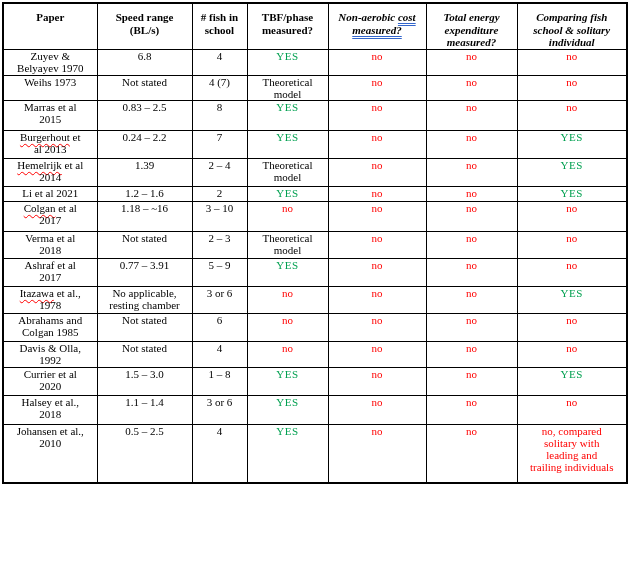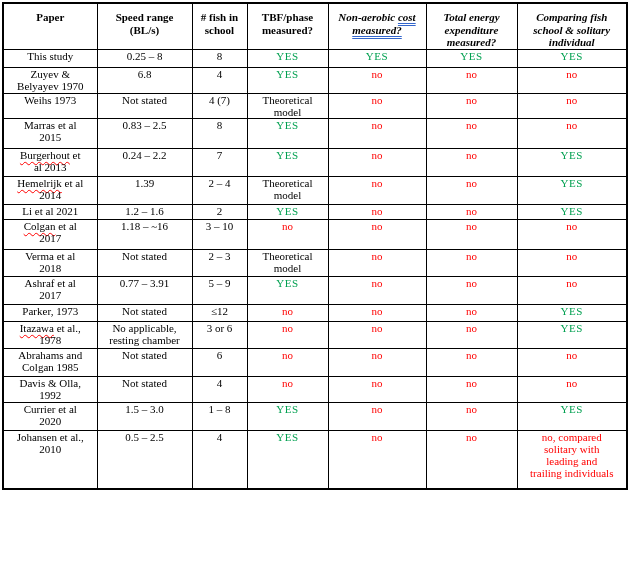--- a/index.html
+++ b/index.html
@@ -66,29 +66,20 @@
         <th>Paper</th>
         <th>Speed range<br>(BL/s)</th>
         <th># fish in<br>school</th>
         <th>TBF/phase<br>measured?</th>
         <th class="it">Non-aerobic <span class="gr">cost</span><br><span class="gr">measured?</span></th>
         <th class="it">Total energy<br>expenditure<br>measured?</th>
         <th class="it">Comparing fish<br>school &amp; solitary<br>individual</th>
       </tr>
   </thead>
   <tbody>
-      <tr style="height: 18px;">
-        <td>This study</td>
-        <td>0.25 – 8</td>
-        <td>8</td>
-        <td class="yes">YES</td>
-        <td class="yes">YES</td>
-        <td class="yes">YES</td>
-        <td class="yes">YES</td>
-      </tr>
       <tr style="height: 23px;">
         <td>Zuyev &amp;<br>Belyayev 1970</td>
         <td>6.8</td>
         <td>4</td>
         <td class="yes">YES</td>
         <td class="no">no</td>
         <td class="no">no</td>
         <td class="no">no</td>
       </tr>
       <tr style="height: 24px;">
@@ -156,29 +147,20 @@
       </tr>
       <tr style="height: 28px;">
         <td>Ashraf et al<br>2017</td>
         <td>0.77 – 3.91</td>
         <td>5 – 9</td>
         <td class="yes">YES</td>
         <td class="no">no</td>
         <td class="no">no</td>
         <td class="no">no</td>
       </tr>
-      <tr style="height: 17px;">
-        <td>Parker, 1973</td>
-        <td>Not stated</td>
-        <td>≤12</td>
-        <td class="no">no</td>
-        <td class="no">no</td>
-        <td class="no">no</td>
-        <td class="yes">YES</td>
-      </tr>
       <tr style="height: 27px; margin-top: 20px;">
         <td><span class="sq">Itazawa</span> et al.,<br>1978</td>
         <td>No applicable,<br>resting chamber</td>
         <td>3 or 6</td>
         <td class="no">no</td>
         <td class="no">no</td>
         <td class="no">no</td>
         <td class="yes">YES</td>
       </tr>
       <tr style="height: 28px;">
@@ -201,20 +183,29 @@
       </tr>
       <tr style="height: 28px;">
         <td>Currier et al<br>2020</td>
         <td>1.5 – 3.0</td>
         <td>1 – 8</td>
         <td class="yes">YES</td>
         <td class="no">no</td>
         <td class="no">no</td>
         <td class="yes">YES</td>
       </tr>
+      <tr style="height: 29px;">
+        <td>Halsey et al.,<br>2018</td>
+        <td>1.1 – 1.4</td>
+        <td>3 or 6</td>
+        <td class="yes">YES</td>
+        <td class="no">no</td>
+        <td class="no">no</td>
+        <td class="no">no</td>
+      </tr>
       <tr style="height: 58px;">
         <td>Johansen et al.,<br>2010</td>
         <td>0.5 – 2.5</td>
         <td>4</td>
         <td class="yes">YES</td>
         <td class="no">no</td>
         <td class="no">no</td>
         <td class="no">no, compared<br>solitary with<br>leading and<br>trailing individuals</td>
       </tr>
     </tbody>

